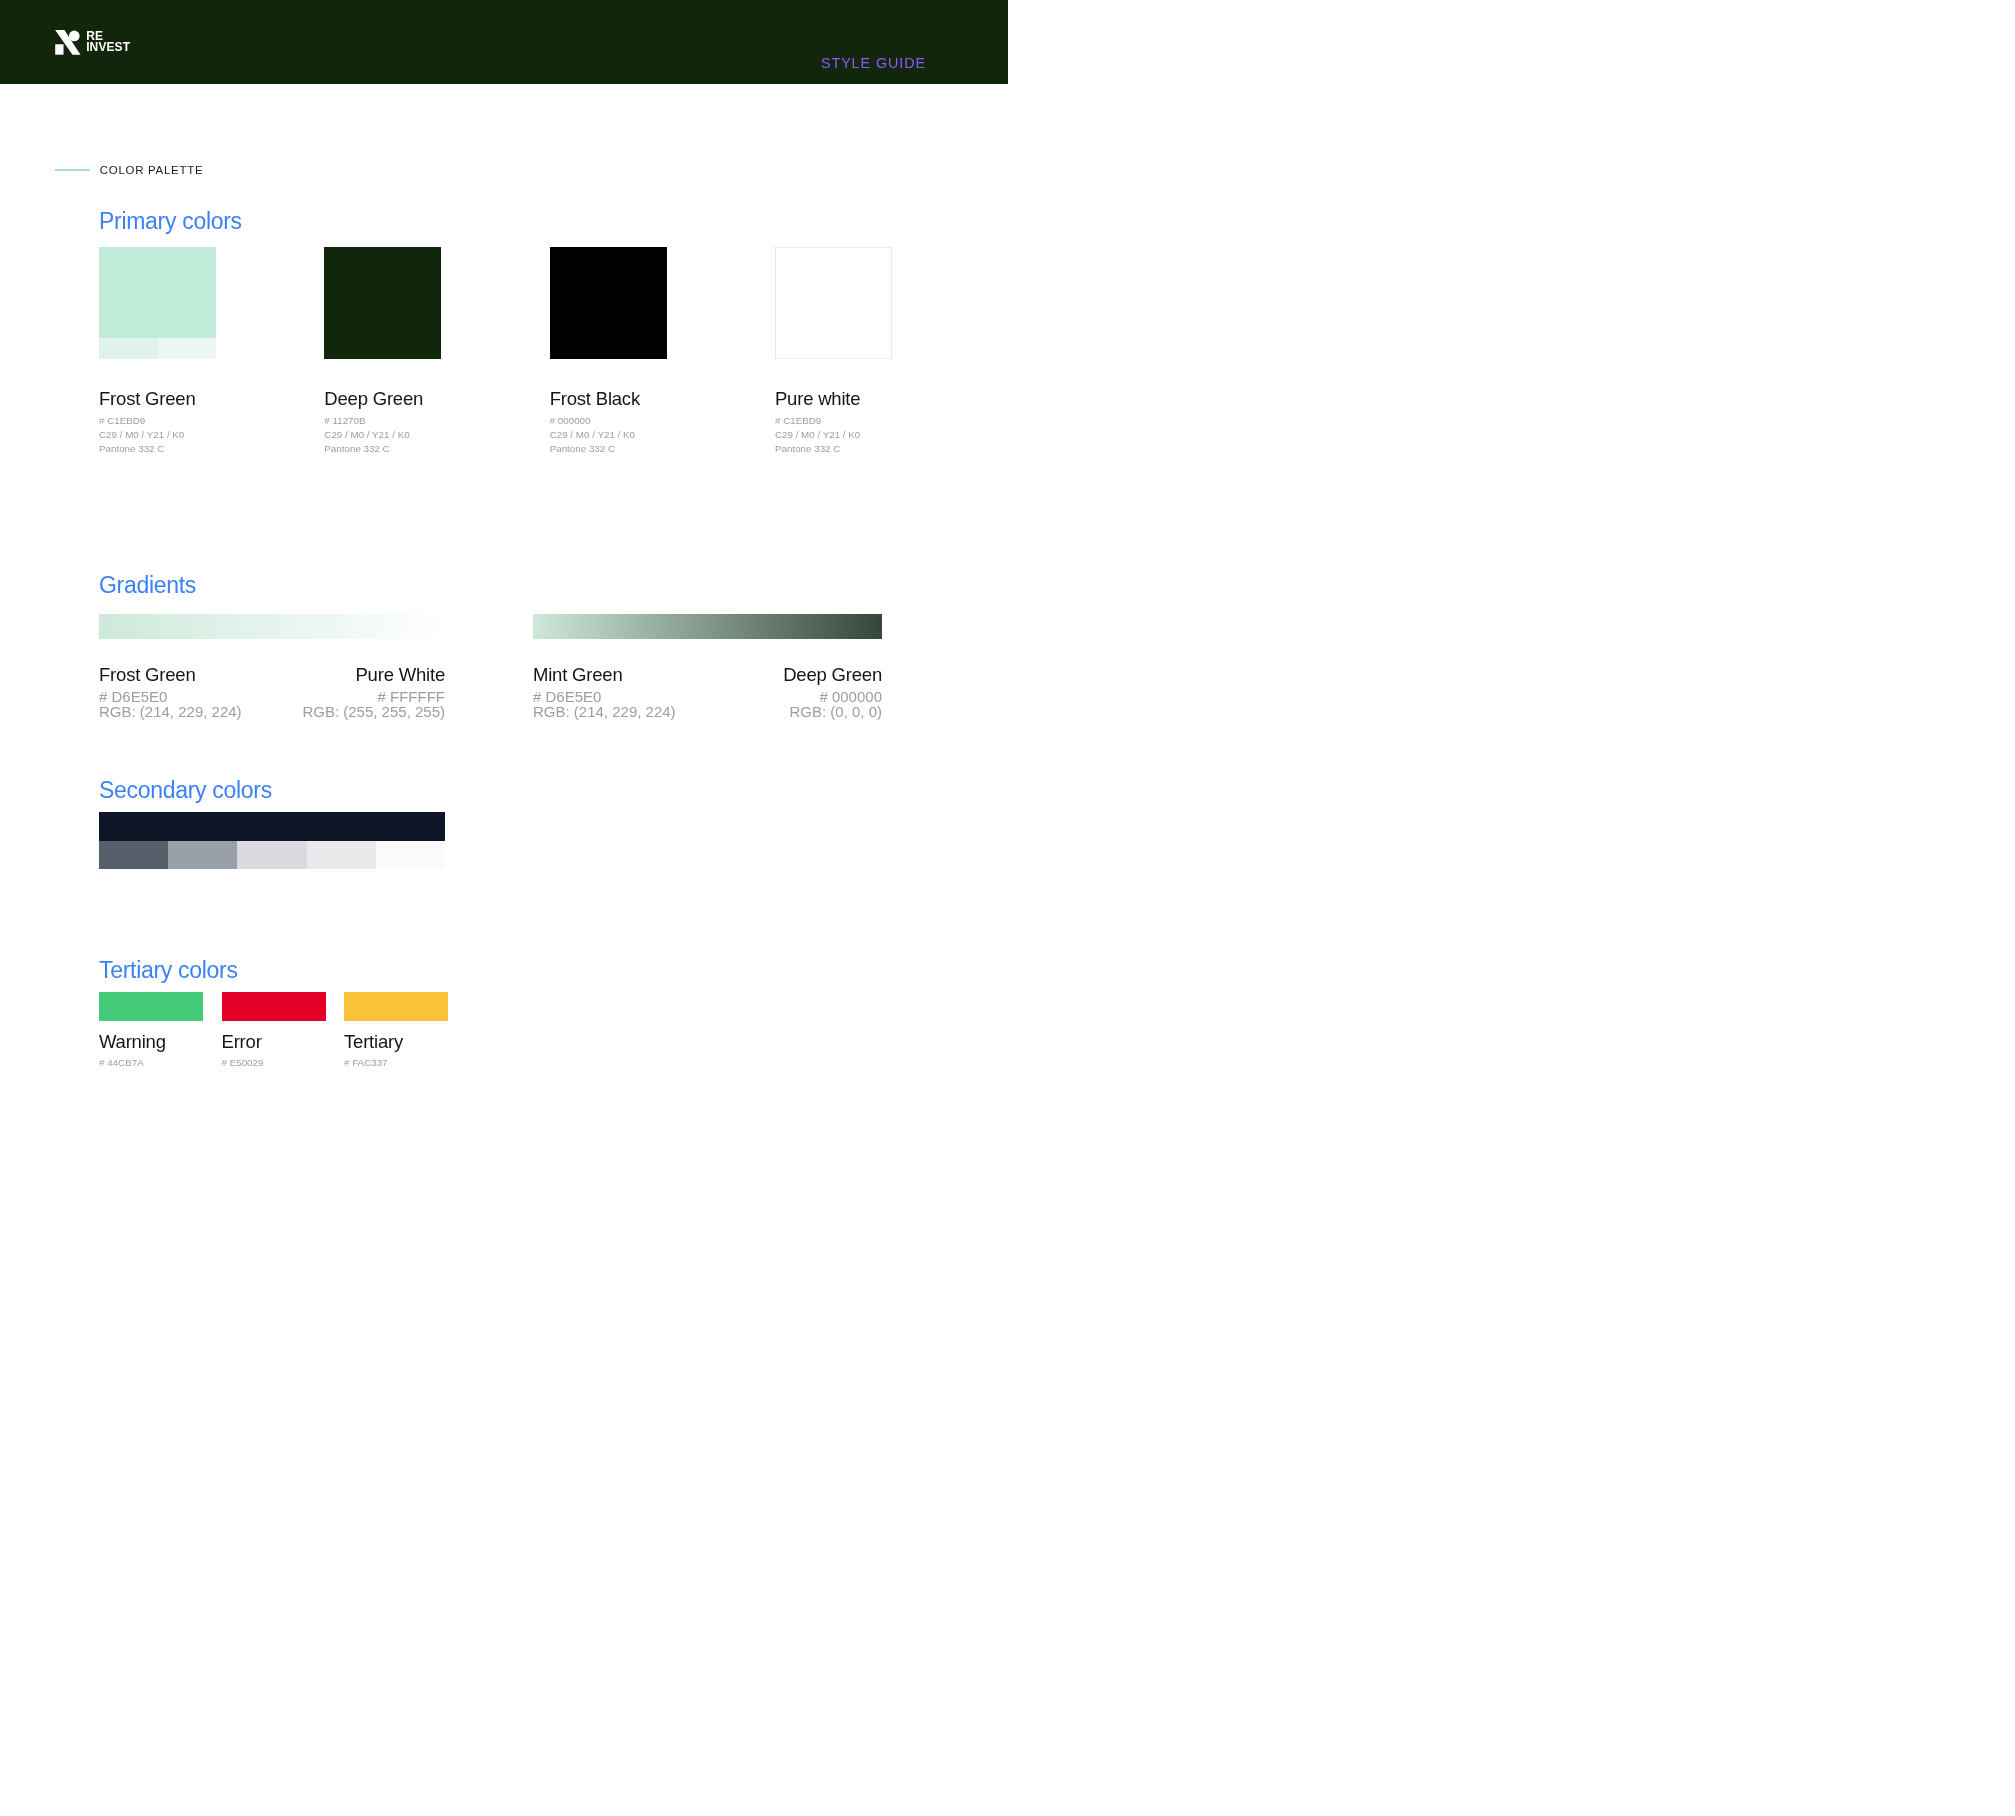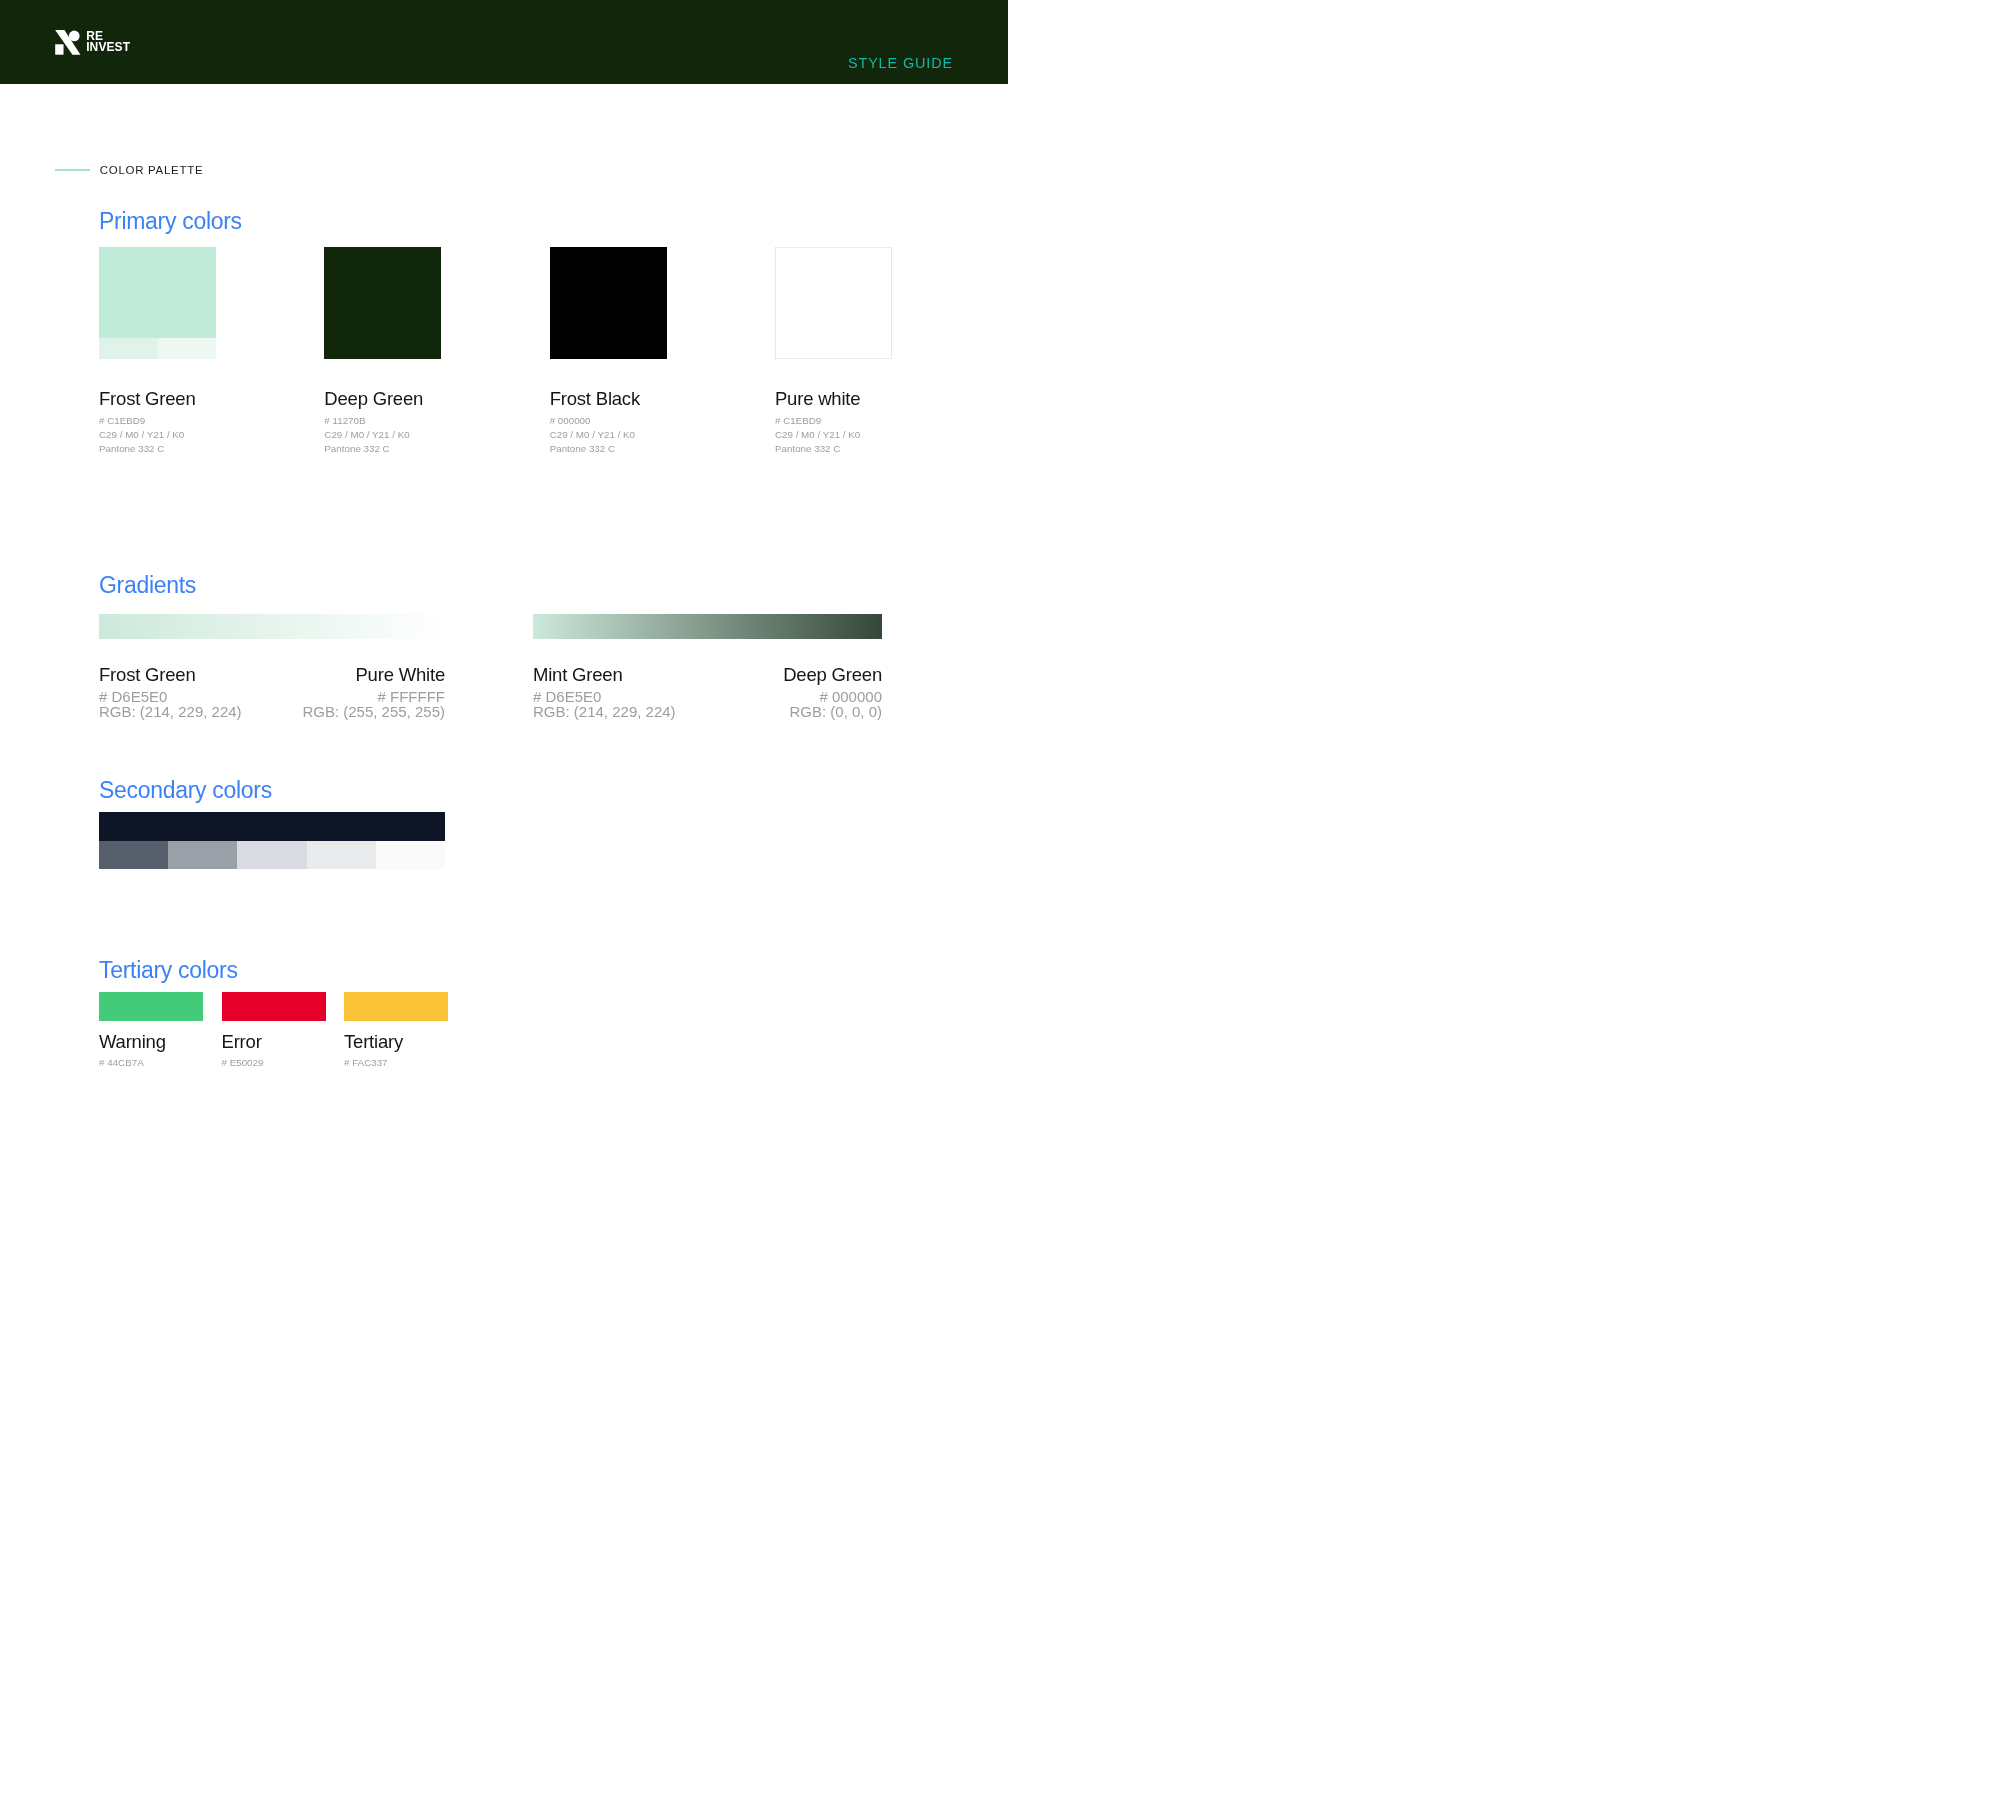--- a/index.html
+++ b/index.html
@@ -1,24 +1,24 @@
 <!DOCTYPE html>
 <html style="font-size:9.2px"><head>
 <meta charset="utf-8">
 <style>
   html,body { margin:0; padding:0; background:#ffffff; }
   body { font-family:"Liberation Sans","DejaVu Sans",sans-serif; -webkit-font-smoothing:antialiased; }
   .page { width:1008px; min-height:908px; background:#ffffff; box-sizing:border-box; padding-bottom:32px; }
 
   
-  .topbar { height:84px; display:flex; align-items:center; padding:0 55px 0 55px; box-sizing:border-box; }
+  .topbar { height:84px; display:flex; align-items:center; padding:0 82px 0 55px; box-sizing:border-box; }
   .brand { display:flex; align-items:center; }
   .brand-mark { width:26px; height:25px; display:block; }
   .brand-text { color:#ffffff; font-weight:800; font-size:12px; line-height:0.93; letter-spacing:0.1px; margin-left:5.2px; }
-  .topbar-title { margin-left:auto; color:#14b8a6; font-size:14.4px; letter-spacing:0.9px; font-weight:400;margin-top:42px; }
+  .topbar-title { margin-left:auto; color:#8b5cf6; font-size:14.4px; letter-spacing:0.9px; font-weight:400;margin-top:42px; }
 
   
   .label-row { display:flex; align-items:center; gap:9.8px; margin:80px 0 0 55px; }
   .mint-line { width:35px; height:1.7px; }
   .label-text { font-size:11.5px; letter-spacing:0.7px; color:#1c1c1c; font-weight:400; }
 
   h2.section-heading { font-size:23px; color:#3b82f6; font-weight:400; letter-spacing:-0.3px; margin:0; line-height:1.15; }
 
   
   .primary-section { margin:32px 0 0 99px; width:793px; }

